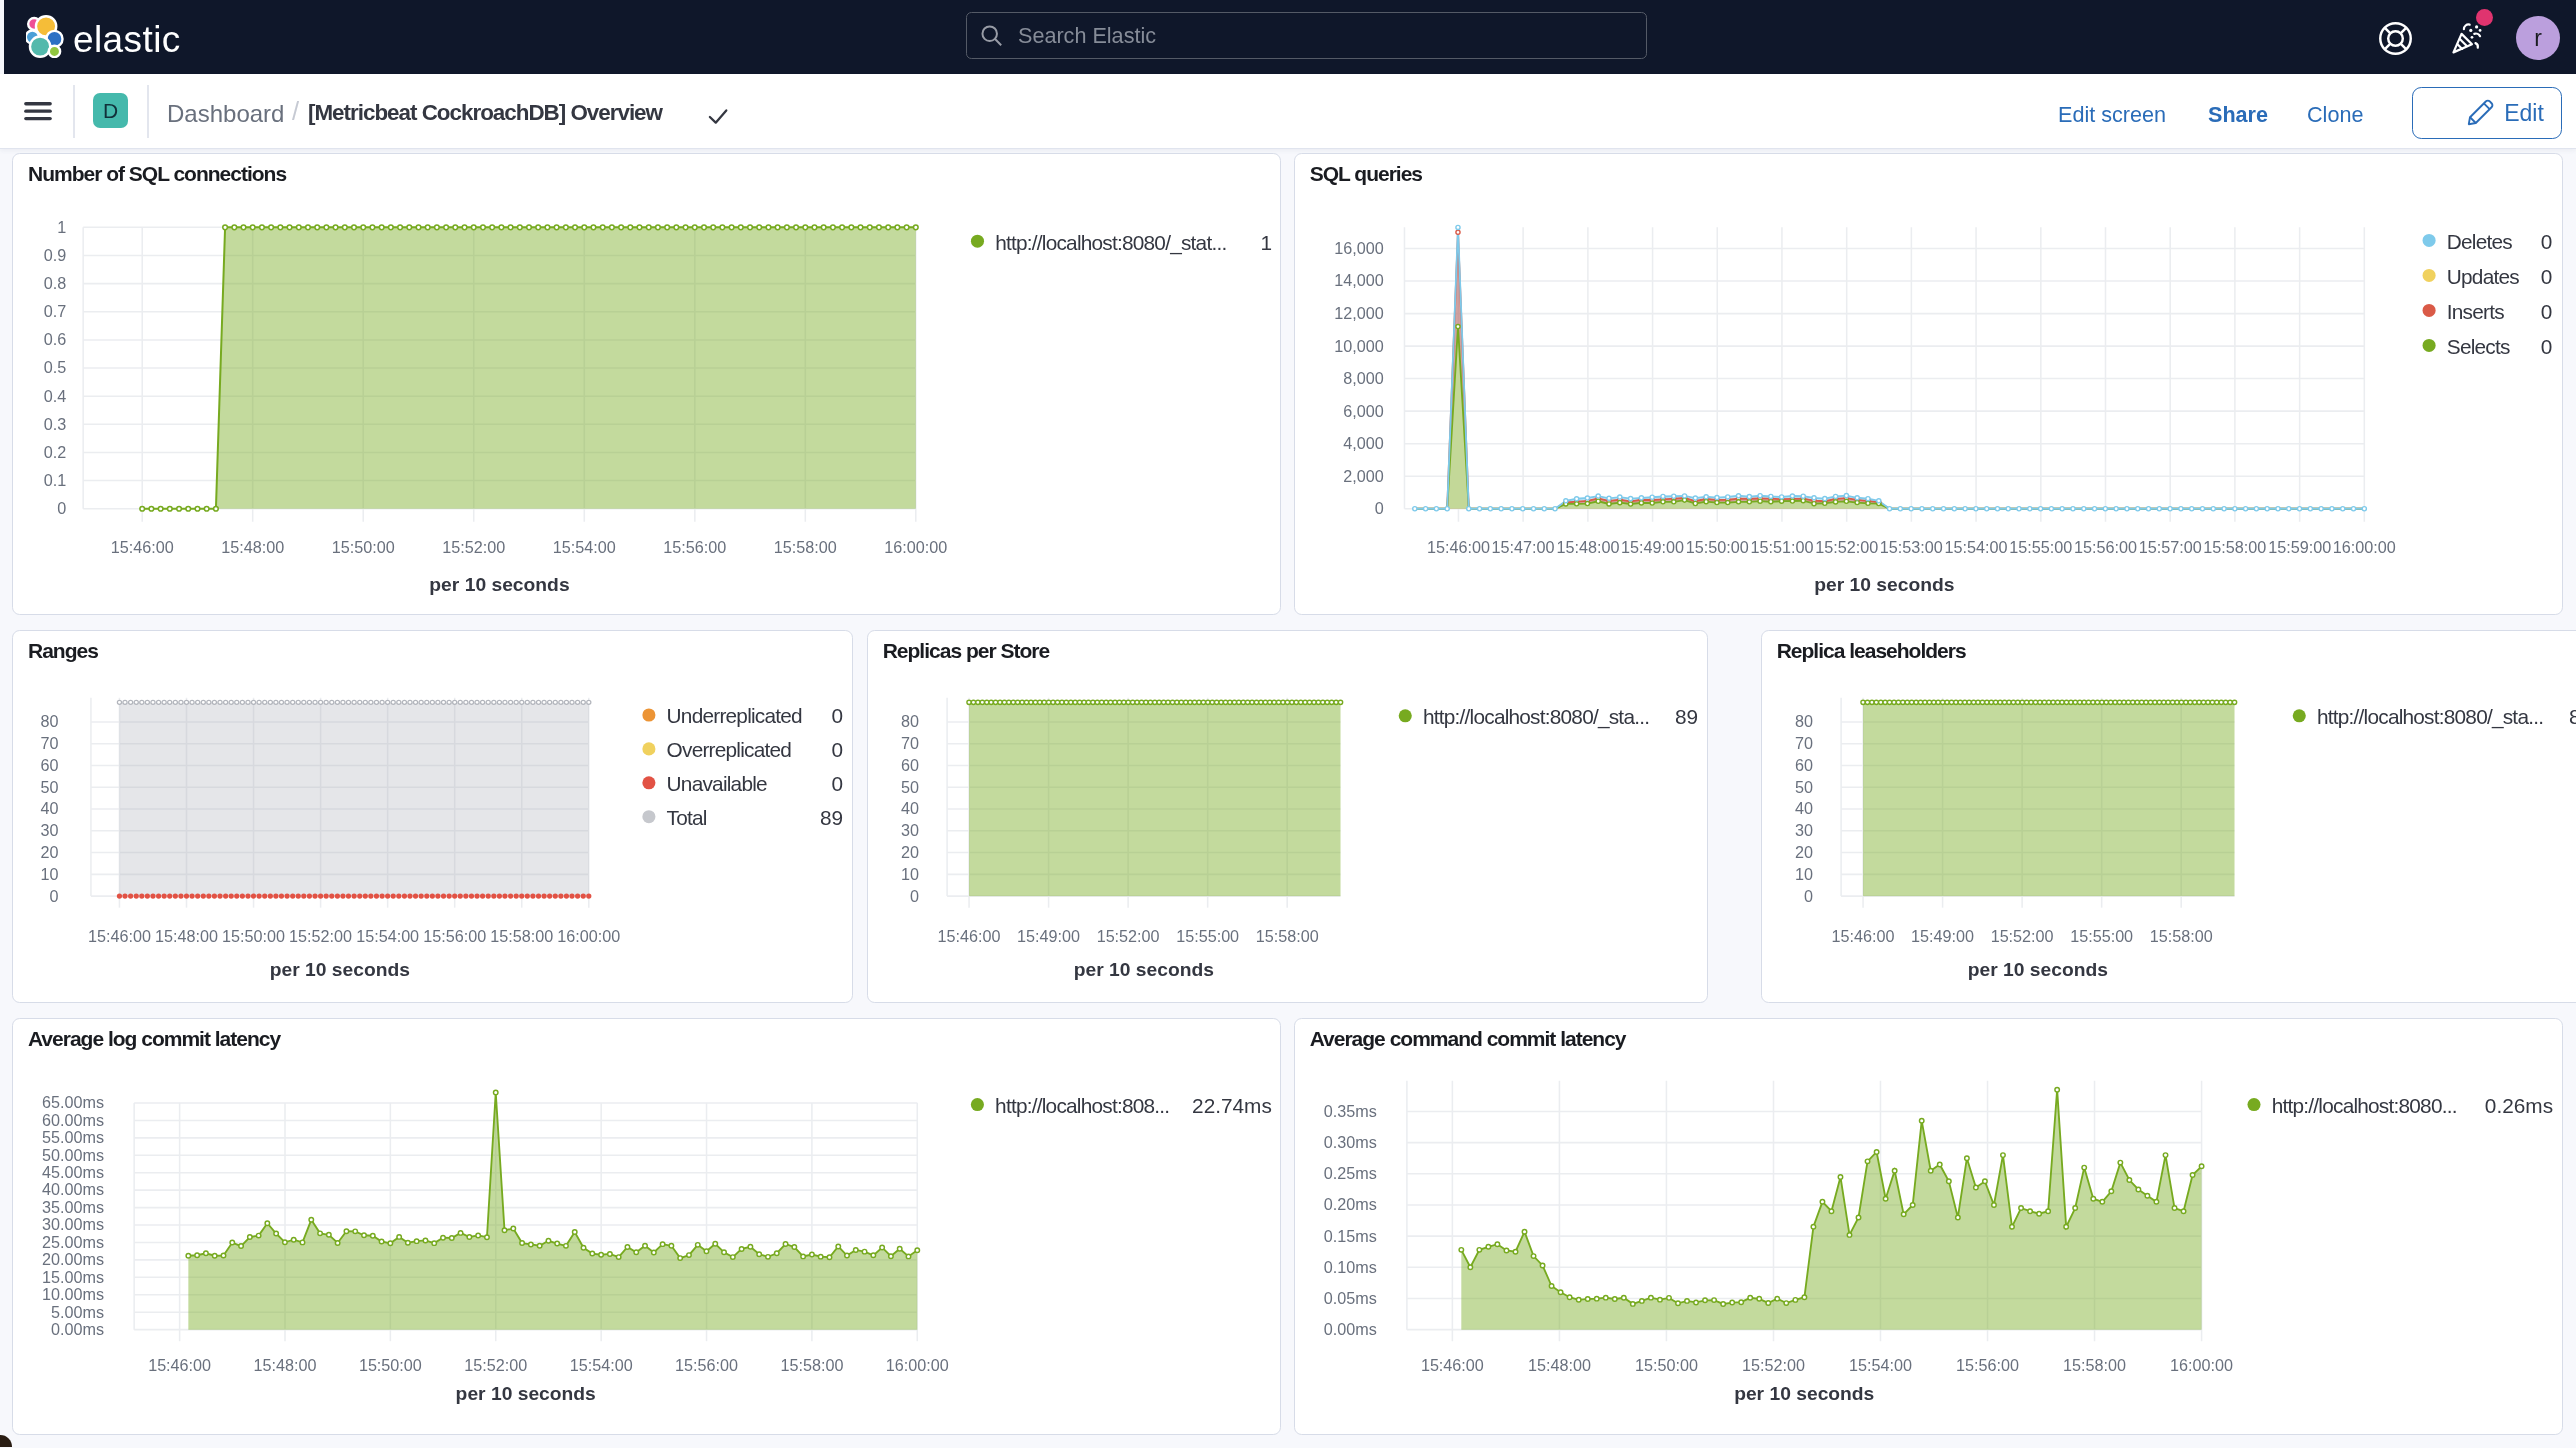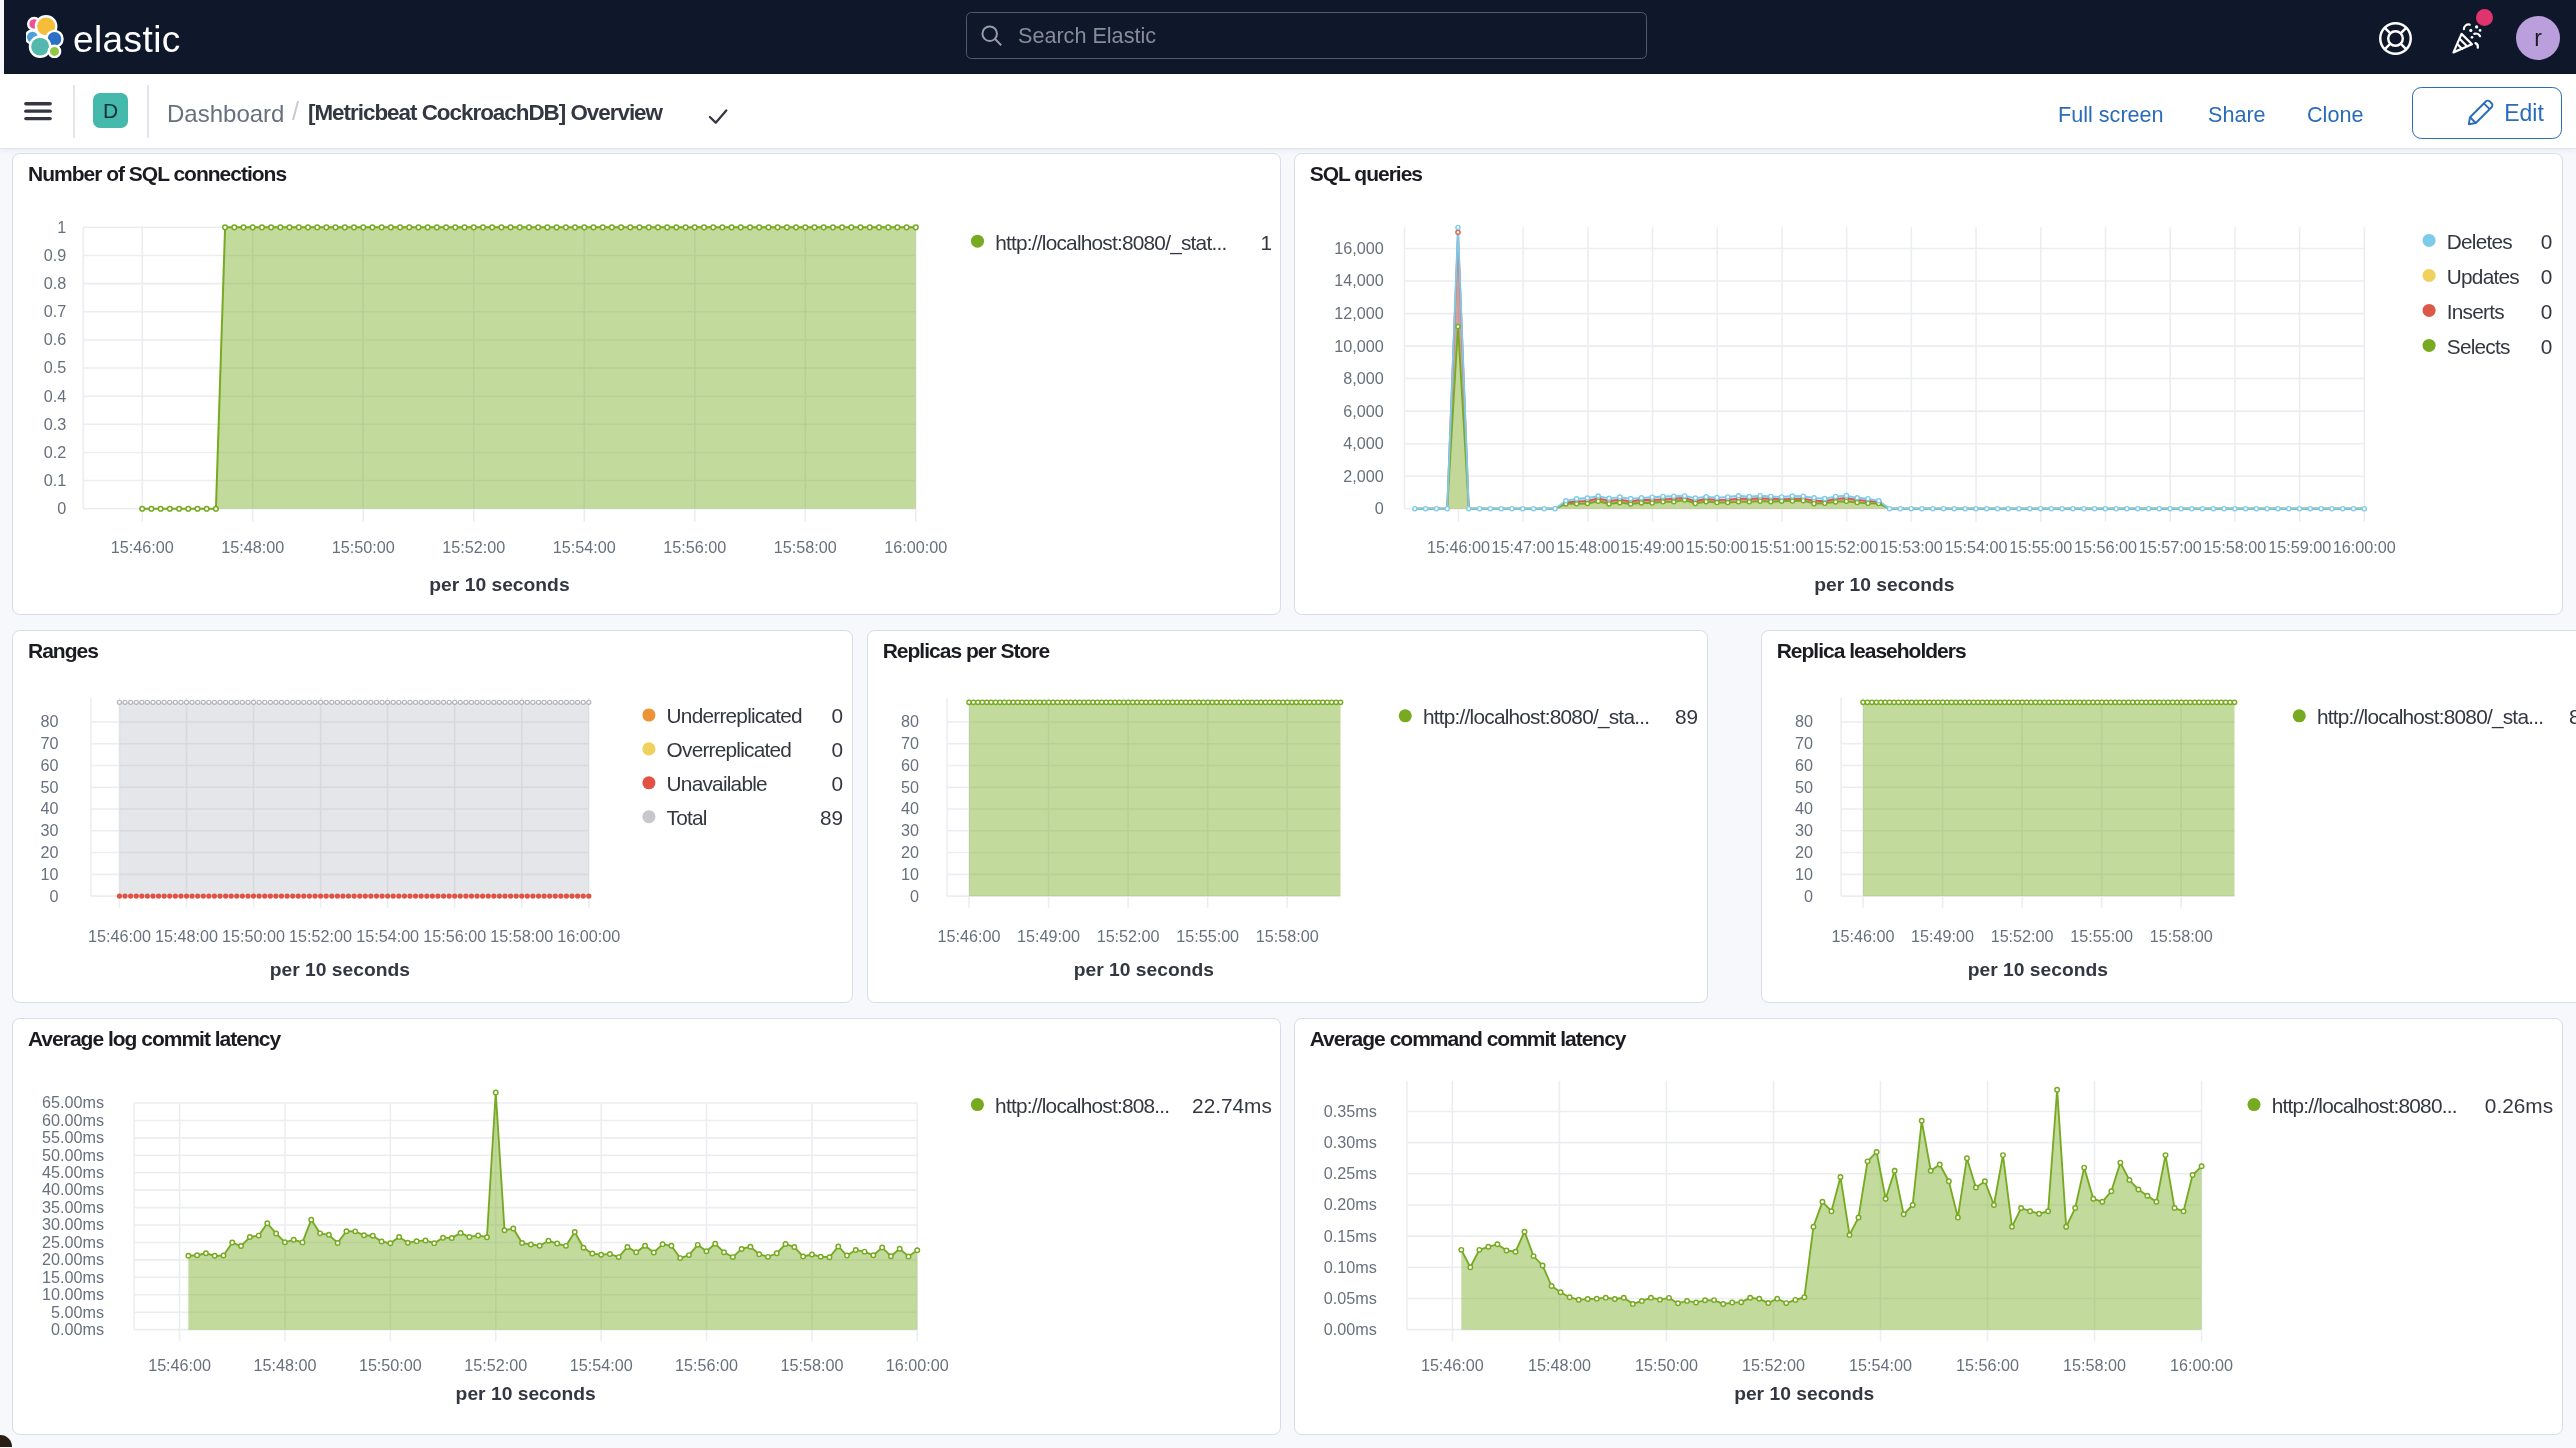--- a/index.html
+++ b/index.html
@@ -65,22 +65,22 @@
     </svg>
 <div style="position:absolute;left:73px;top:10.8px;width:1.5px;height:53px;background:#e3e6ee;"></div>
 <div style="position:absolute;left:93px;top:19px;width:35px;height:35px;border-radius:7px;background:#45b9ac;text-align:center;line-height:35px;font-size:21px;font-weight:500;color:#11303a;">D</div>
 <div style="position:absolute;left:147px;top:10.8px;width:1.5px;height:53px;background:#e3e6ee;"></div>
 <span style="position:absolute;left:167px;top:26px;font-size:24px;color:#69707d;">Dashboard</span>
 <span style="position:absolute;left:292px;top:23px;font-size:25.5px;color:#c6cad3;">/</span>
 <span style="position:absolute;left:308px;top:26px;font-size:22.4px;font-weight:bold;color:#343741;letter-spacing:-1px;">[Metricbeat CockroachDB] Overview</span>
     <svg width="26" height="26" viewBox="0 0 16 16" style="position:absolute;left:705px;top:28.5px;">
 <path d="M3 8.6 L6.6 12.1 L13.1 4.6" fill="none" stroke="#343741" stroke-width="1.4" stroke-linecap="round" stroke-linejoin="round"></path>
     </svg>
-<span class="navlink" style="position:absolute;left:2058px;top:28px;">Full screen</span>
-<span class="navlink" style="position:absolute;left:2208px;top:28px;">Share</span>
+<span class="navlink" style="position:absolute;left:2058px;top:28px;">Edit screen</span>
+<span class="navlink" style="position:absolute;left:2208px;top:28px;font-weight:bold;">Share</span>
 <span class="navlink" style="position:absolute;left:2307px;top:28px;">Clone</span>
 <div style="position:absolute;left:2412px;top:13px;width:150px;height:52px;border:1.9px solid #2a6cb8;border-radius:9.3px;display:flex;align-items:center;justify-content:center;color:#2a6cb8;font-size:23px;padding-left:36px;"><svg width="28" height="28" viewBox="0 0 16 16" style="flex:0 0 auto;margin-right:10px;">
 <g fill="none" stroke="#2a6cb8" stroke-width="1.1" stroke-linejoin="round">
 <path d="M11.3 1.4 a1.6 1.6 0 0 1 2.3 0 l1 1 a1.6 1.6 0 0 1 0 2.3 L5.6 13.7 L1.6 14.4 L2.3 10.4 Z"></path>
 <path d="M10.2 2.5 L13.5 5.8"></path>
 <path d="M2.3 10.4 L5.6 13.7"></path>
 </g>
       </svg>Edit</div>
 </div>
 <div class="panel" style="left:12.3px;top:153px;width:1269px;height:462px;">

